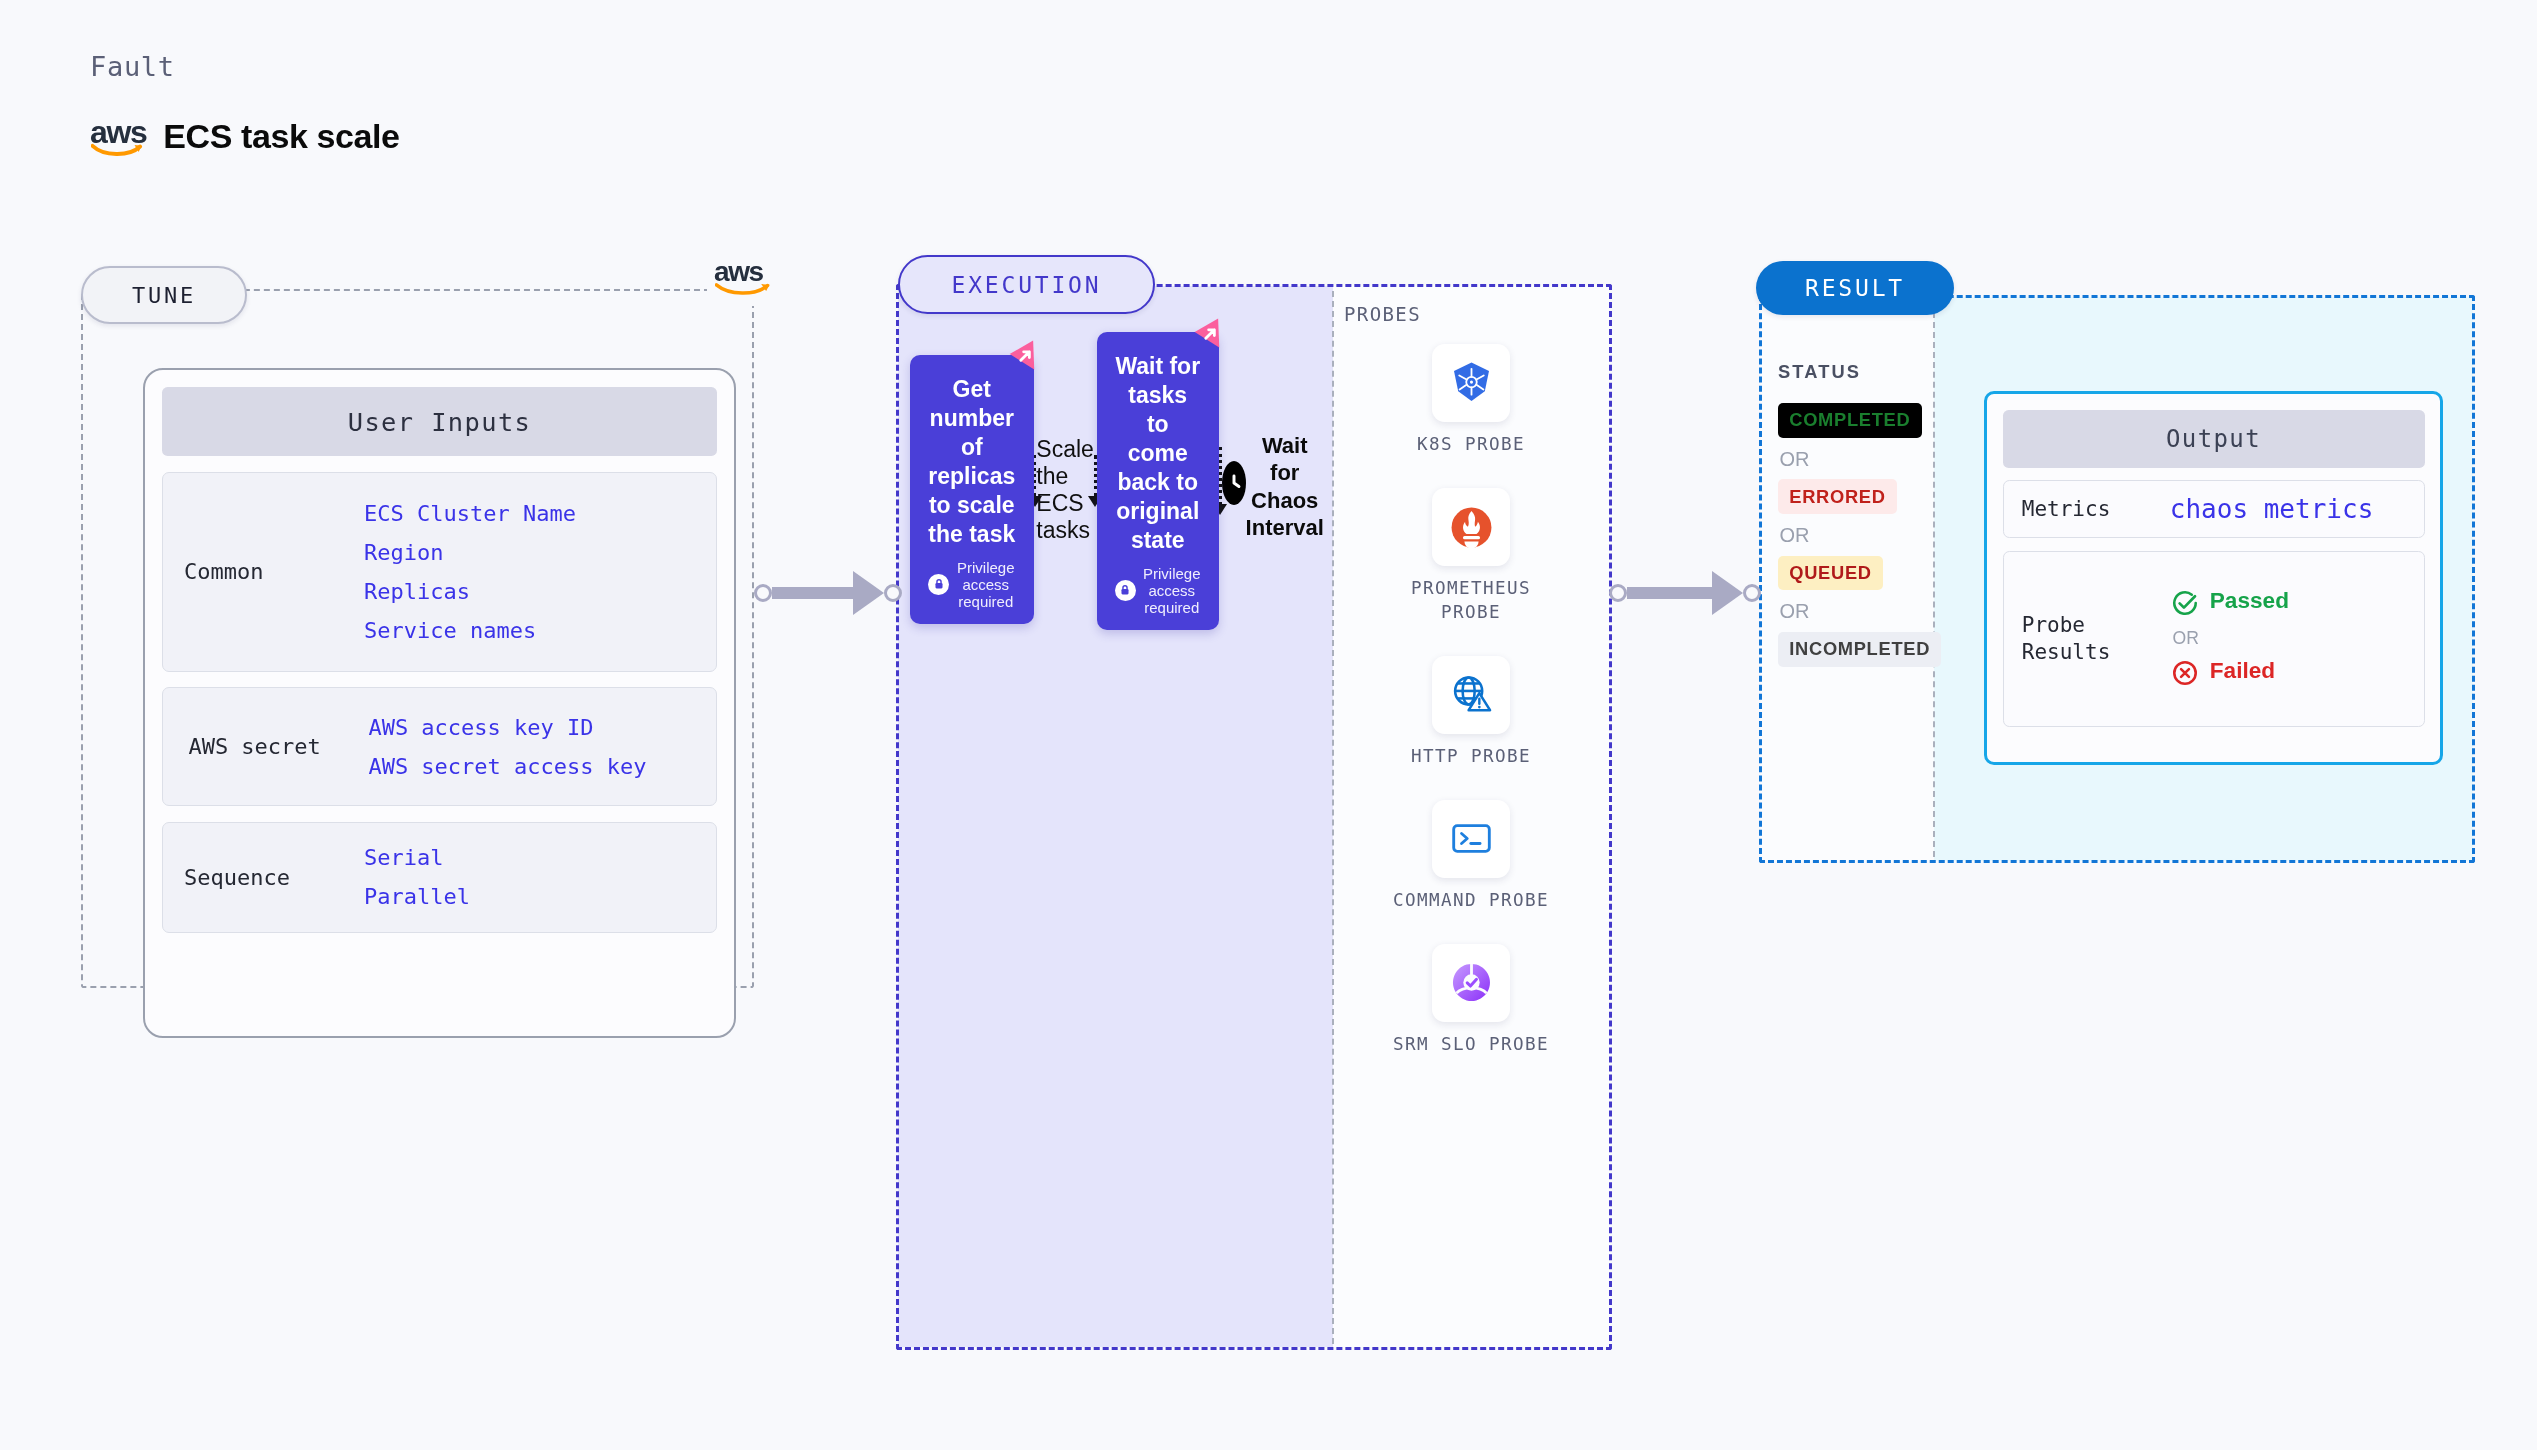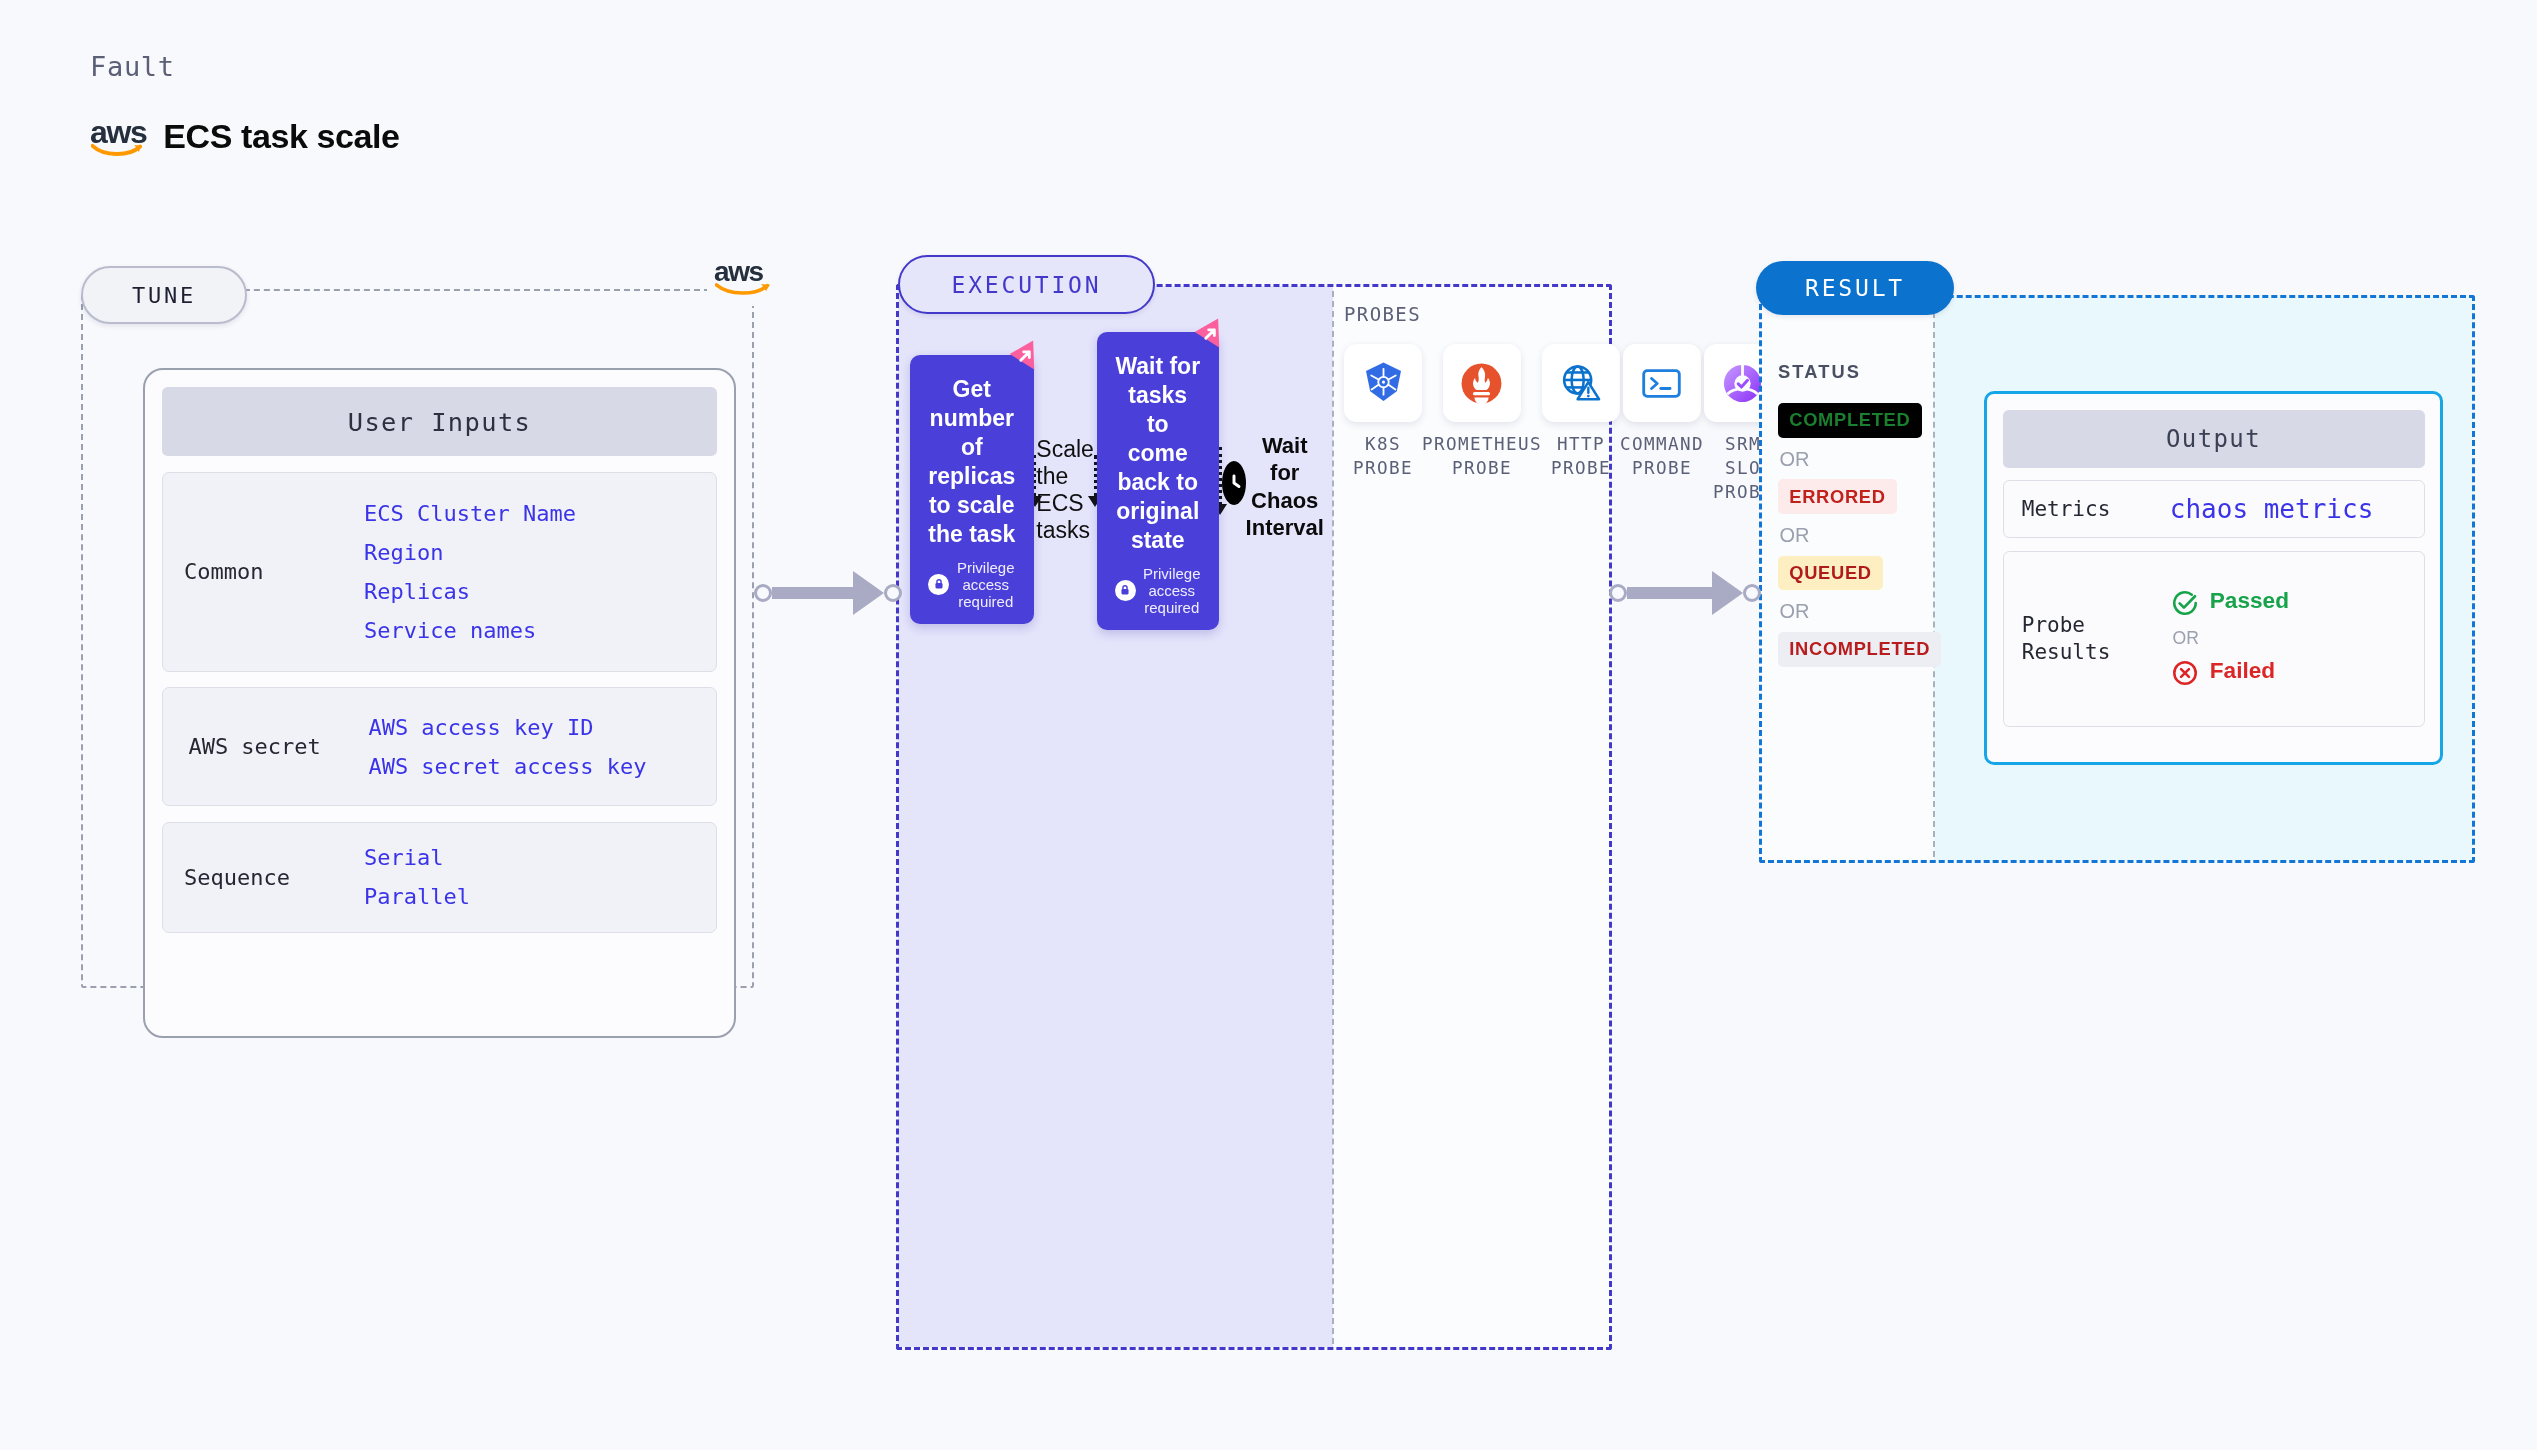--- a/index.html
+++ b/index.html
@@ -102,22 +102,22 @@
   #arrow-1 .line{height:41px;}
   #arrow-2 .line{height:42px;}
   #arrow-3 .line{height:58px;}
   #scale-step-label{font-size:23px;color:#101010;margin:21px 0 2.8px;}
   #wait-clock{margin-top:4.2px;width:44px;height:44px;border-radius:50%;background:#000;
     display:flex;align-items:center;justify-content:center;}
   #wait-label{margin-top:11.3px;font-size:22px;font-weight:700;color:#0b0b0b;
     text-align:center;line-height:1.25;width:183px;}
 
   
-  #probe-list{left:1344px;top:344px;width:254px;display:flex;flex-direction:row;
-    align-items:flex-start;}
+  #probe-list{left:1344px;top:344px;width:254px;display:flex;flex-direction:column;
+    align-items:center;gap:31px;}
   .probe-item{display:flex;flex-direction:column;align-items:center;width:162px;}
   .probe-tile{width:78px;height:78px;border-radius:12.7px;background:#fff;
     display:flex;align-items:center;justify-content:center;
     box-shadow:0 2.1px 7px rgba(40,40,90,.10);}
   .probe-name{margin-top:11.3px;font-family:"DejaVu Sans Mono",monospace;font-size:17.6px;
     color:#5b6077;letter-spacing:1.4px;text-align:center;line-height:1.35;}
 
   
   #result-dashed{left:1759px;top:295px;width:716px;height:568px;
     border:3.5px dashed #1276d6;border-radius:2.8px;box-sizing:border-box;}
@@ -405,21 +405,21 @@
 
     <div class="status-chip" style="background:#000000;color:#1a7f2e;">COMPLETED</div>
     <div class="or-text">OR</div>
 
     <div class="status-chip" style="background:#fdeaea;color:#c0211b;">ERRORED</div>
     <div class="or-text">OR</div>
 
     <div class="status-chip" style="background:#fdefc2;color:#b01a1a;">QUEUED</div>
     <div class="or-text">OR</div>
 
-    <div class="status-chip" style="background:#eceef4;color:#b91c1c;">INCOMPLETED</div>
+    <div class="status-chip" style="background:#eceef4;color:#404040;">INCOMPLETED</div>
   </div>
 
   <div class="abs" id="output-card">
     <div id="output-header">Output</div>
 
     <div class="out-row" id="out-metrics">
       <div class="out-label">Metrics</div>
       <div class="out-values">
         <div class="metric-link">chaos metrics</div>
       </div>

